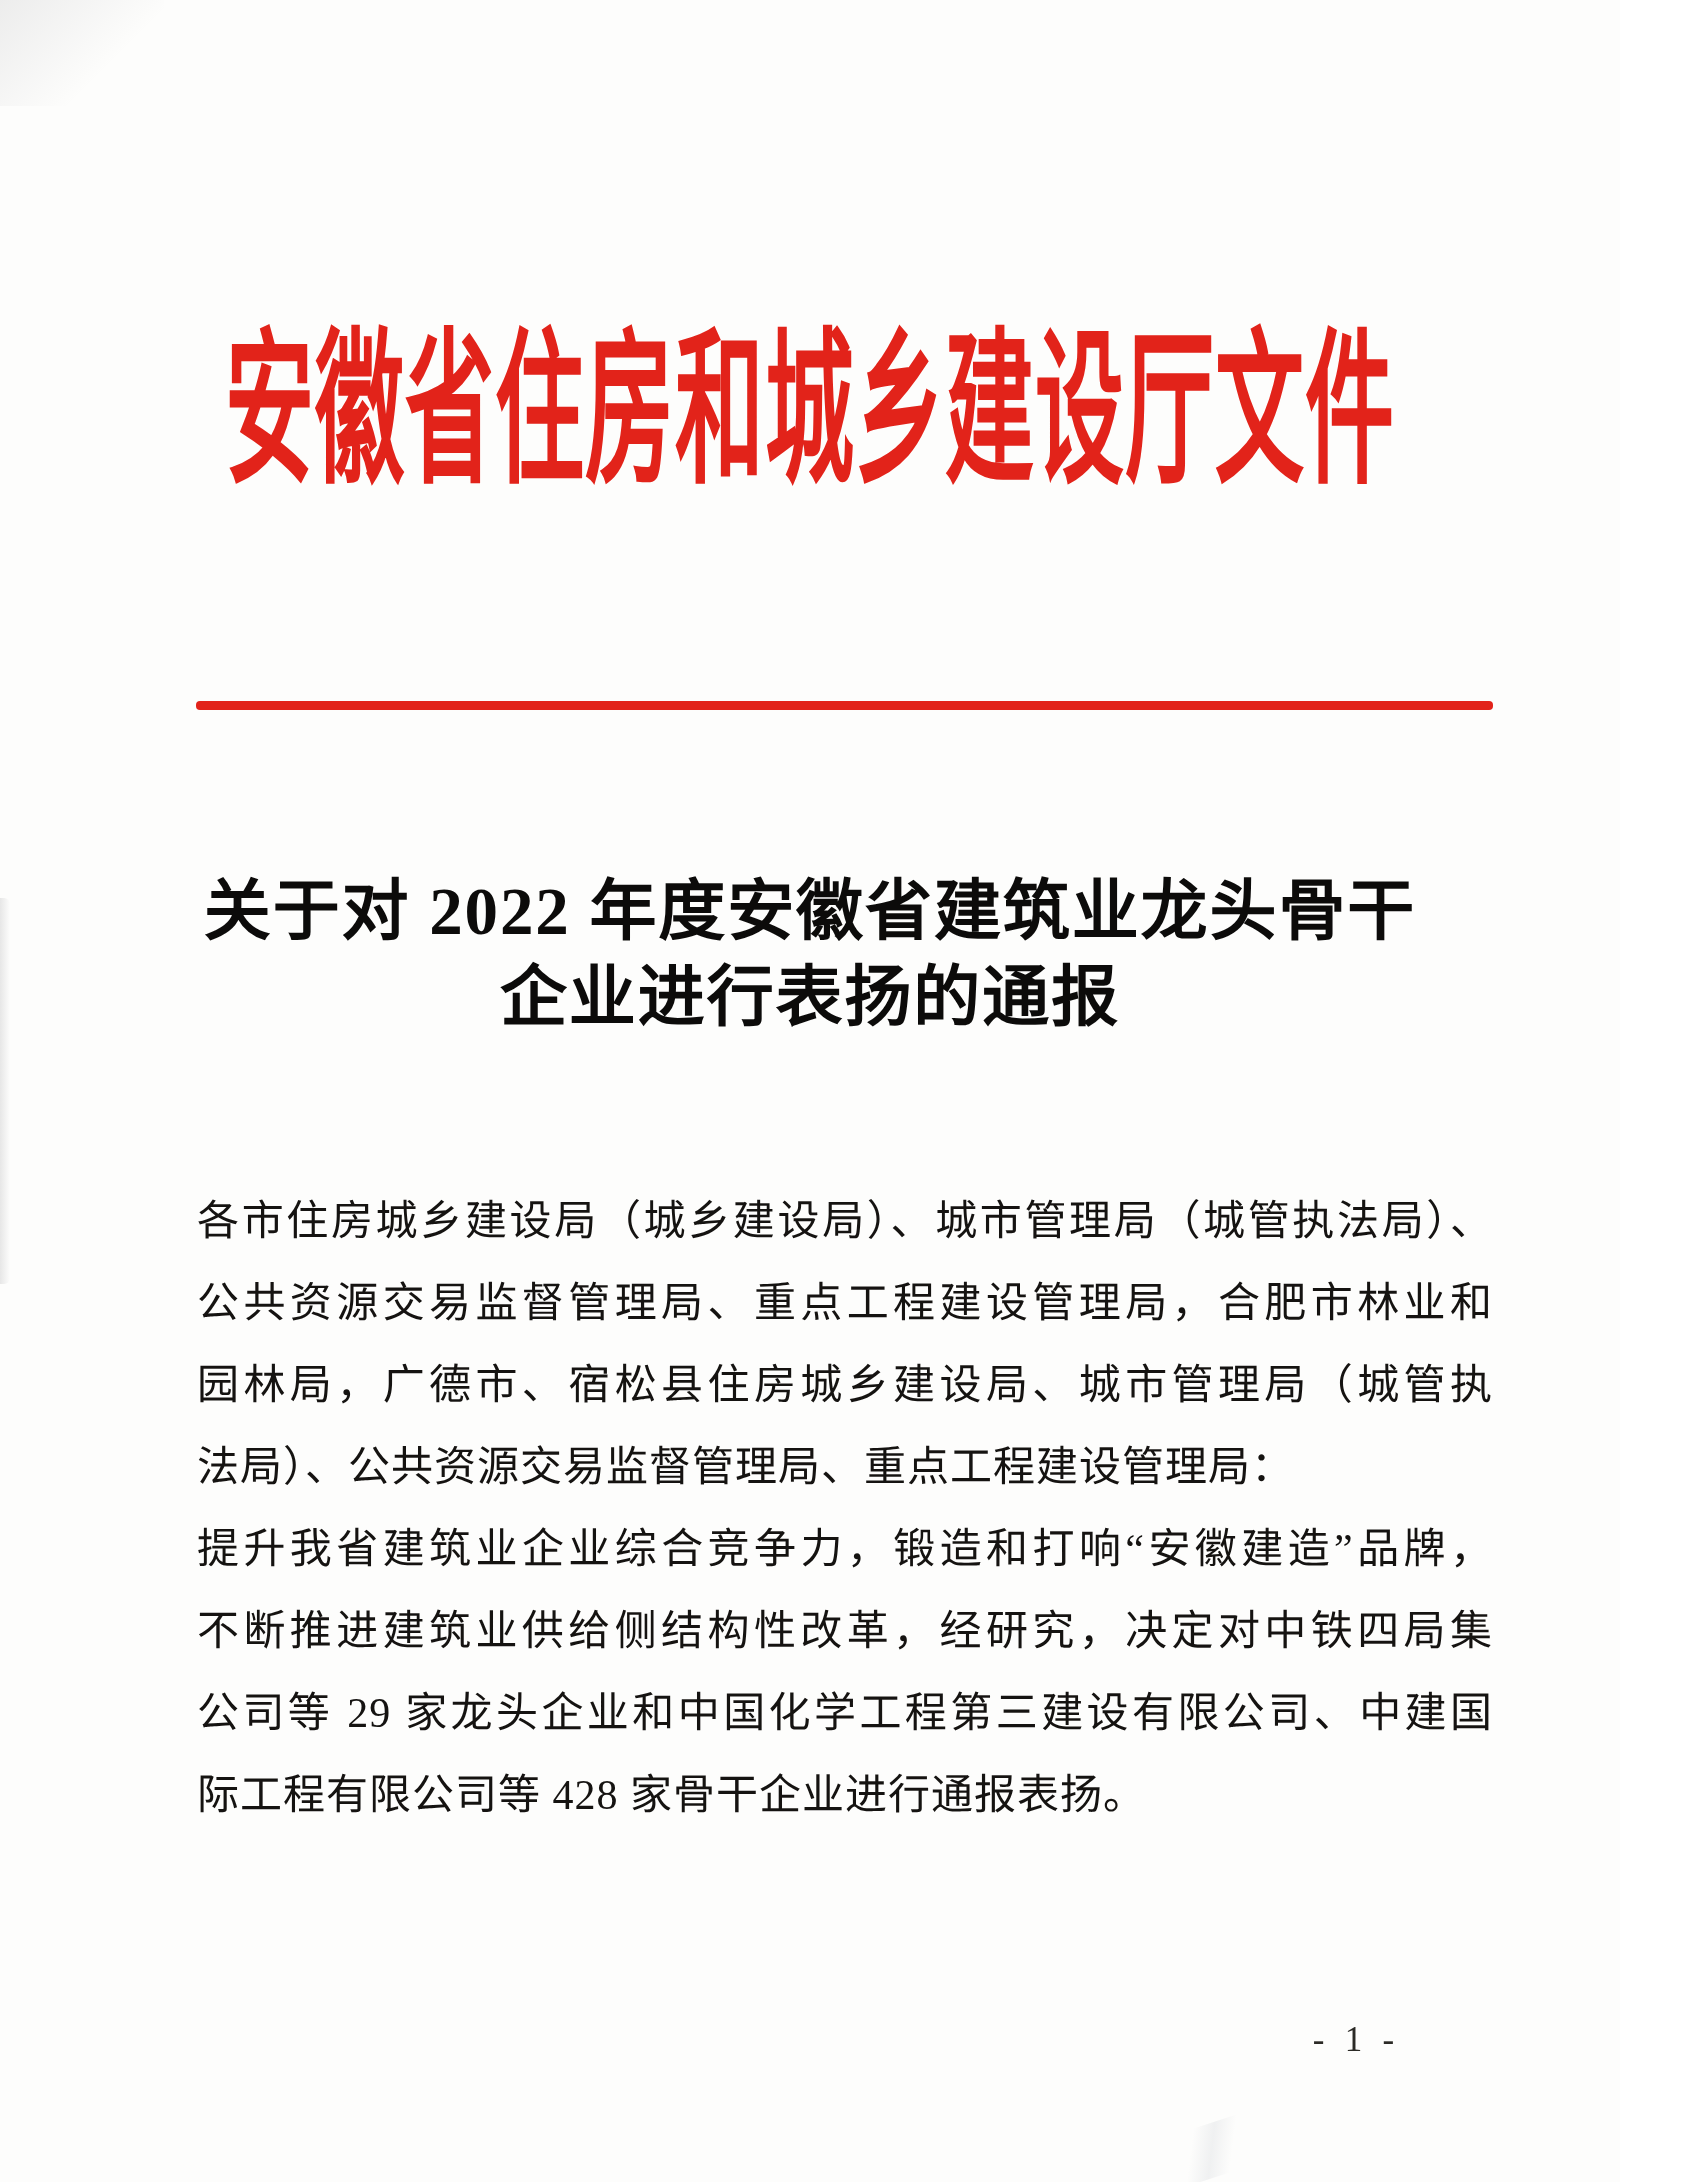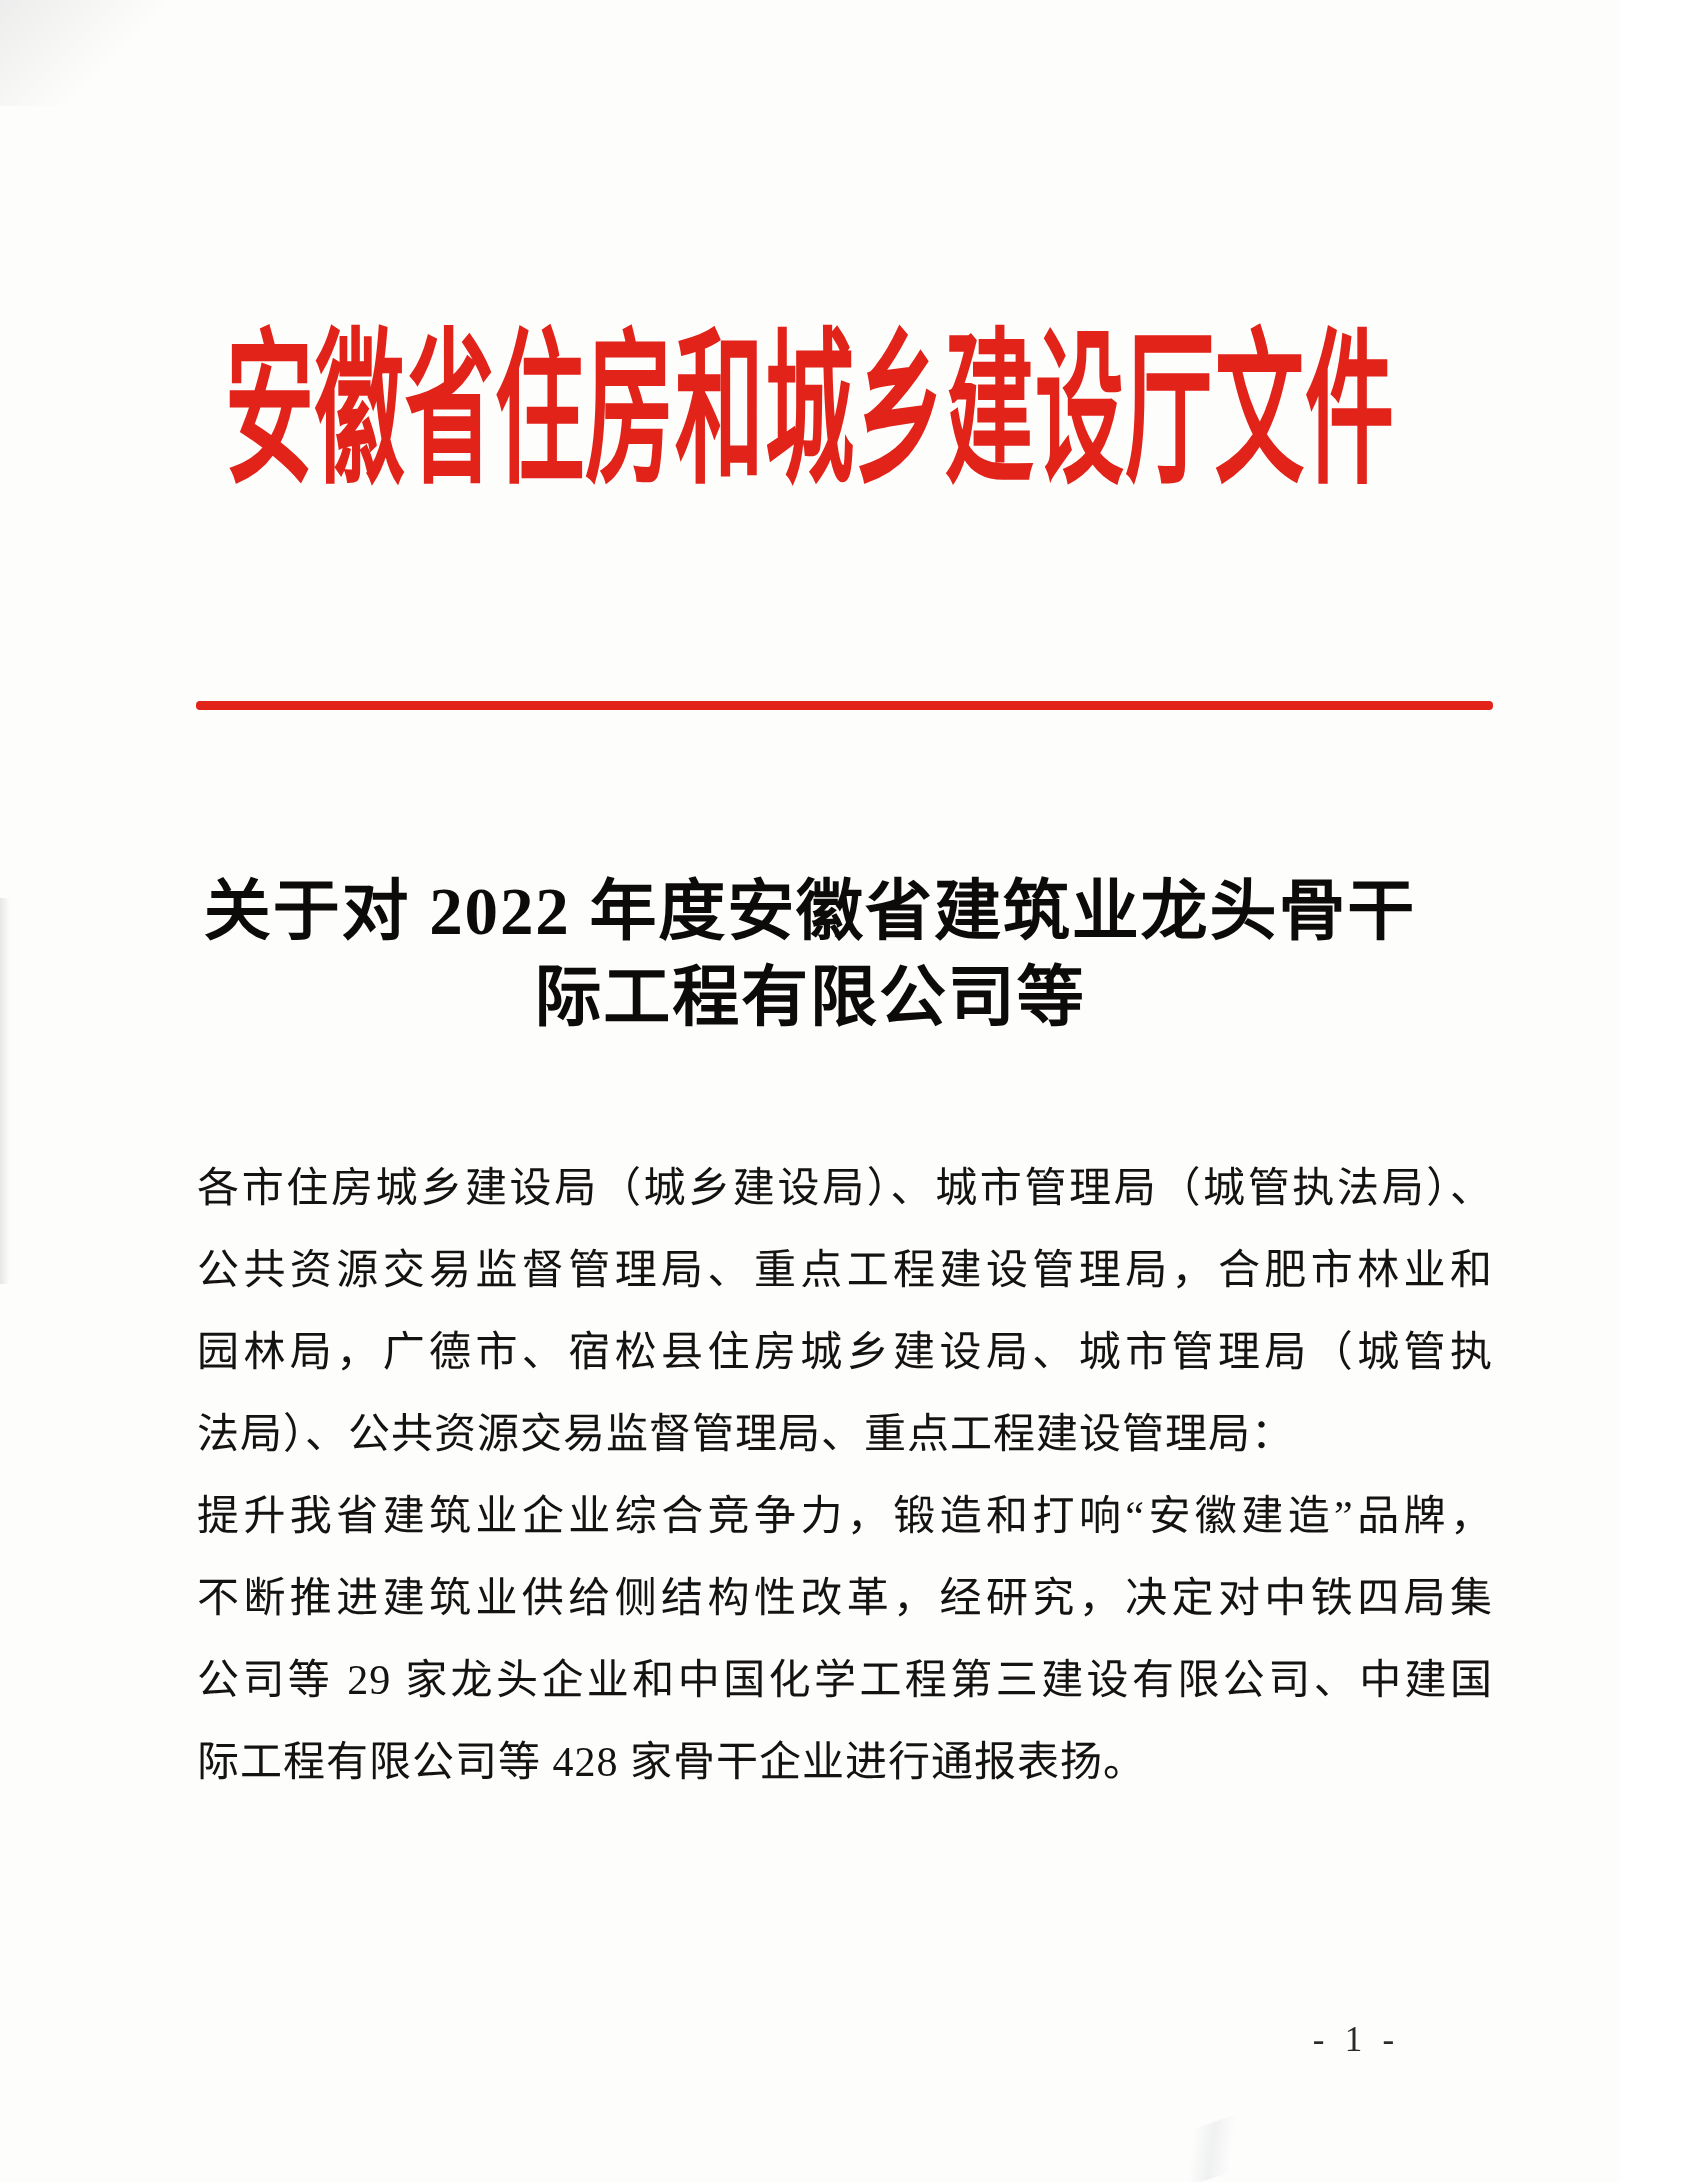--- a/index.html
+++ b/index.html
@@ -83,21 +83,21 @@
     color:#0c0b0a;
     font-weight:bold;
     font-size:67px;
     line-height:86px;
     letter-spacing:1.9px;
   }
 
   
   .body-text{
     position:absolute;
-    top:1147px;left:197px;
+    top:1180px;left:197px;
     width:1296px;
     color:var(--ink);
     font-size:42px;
     line-height:82px;
     letter-spacing:1px;
   }
   .body-line{
     text-align:justify;
     text-align-last:justify;
     white-space:normal;
@@ -128,21 +128,21 @@
   <div class="artifact-left-shadow"></div>
   <div class="artifact-bottom-smudge"></div>
 
   <div class="agency-header">安徽省住房和城乡建设厅文件</div>
 
 
   <div class="red-rule"></div>
 
   <div class="doc-title">
     <div>关于对 2022 年度安徽省建筑业龙头骨干</div>
-    <div>际工程有限公司等</div>
+    <div>企业进行表扬的通报</div>
   </div>
 
   <div class="body-text">
     <div class="body-line">各市住房城乡建设局（城乡建设局）、城市管理局（城管执法局）、</div>
     <div class="body-line">公共资源交易监督管理局、重点工程建设管理局，合肥市林业和</div>
     <div class="body-line">园林局，广德市、宿松县住房城乡建设局、城市管理局（城管执</div>
     <div class="body-line para-end">法局）、公共资源交易监督管理局、重点工程建设管理局：</div>
     <div class="body-line">提升我省建筑业企业综合竞争力，锻造和打响“安徽建造”品牌，</div>
     <div class="body-line">不断推进建筑业供给侧结构性改革，经研究，决定对中铁四局集</div>
     <div class="body-line">公司等 29 家龙头企业和中国化学工程第三建设有限公司、中建国</div>

